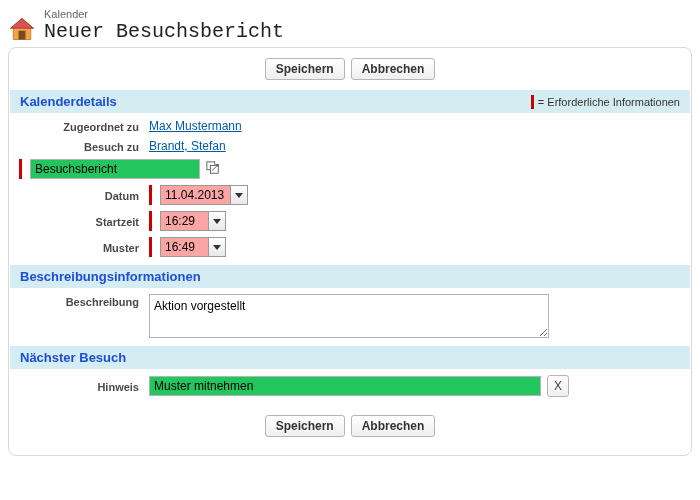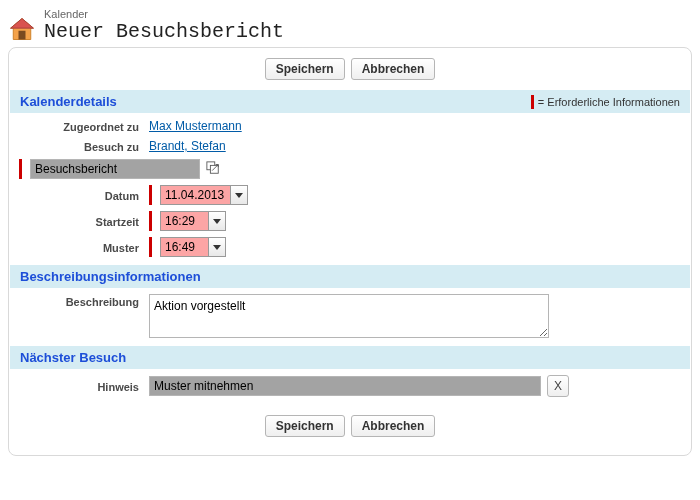--- a/index.html
+++ b/index.html
@@ -114,21 +114,21 @@
     color: #015ba7;
     text-decoration: underline;
     font-size: 12px;
   }
   input.text {
     font-family: inherit;
     font-size: 12px;
     padding: 2px 4px;
     border: 1px solid #b5b5b5;
     height: 20px;
-    background: #a3a3a3;
+    background: #22c55e;
   }
   .w-subject { width: 170px; }
   .combo {
     display: inline-flex;
     align-items: stretch;
     height: 20px;
   }
   .combo input {
     border: 1px solid #999;
     border-right: none;

